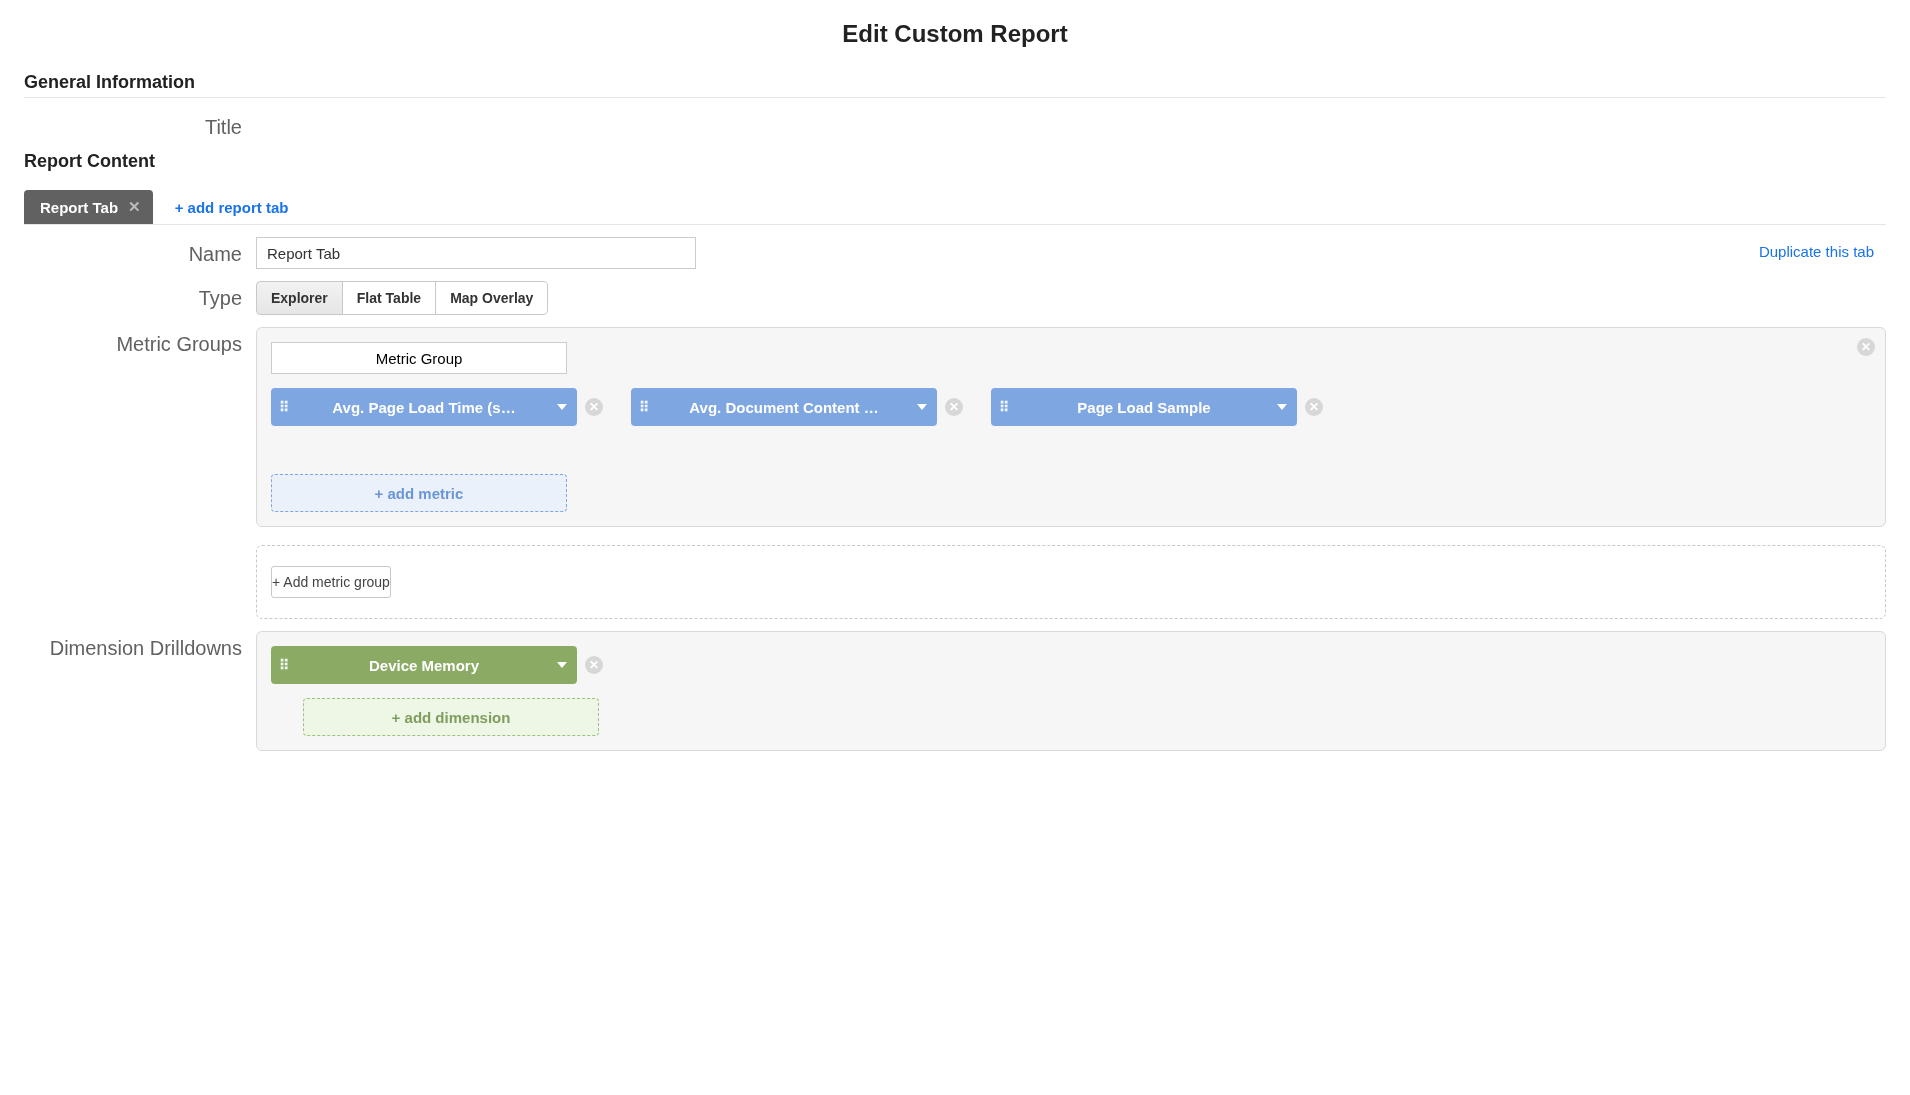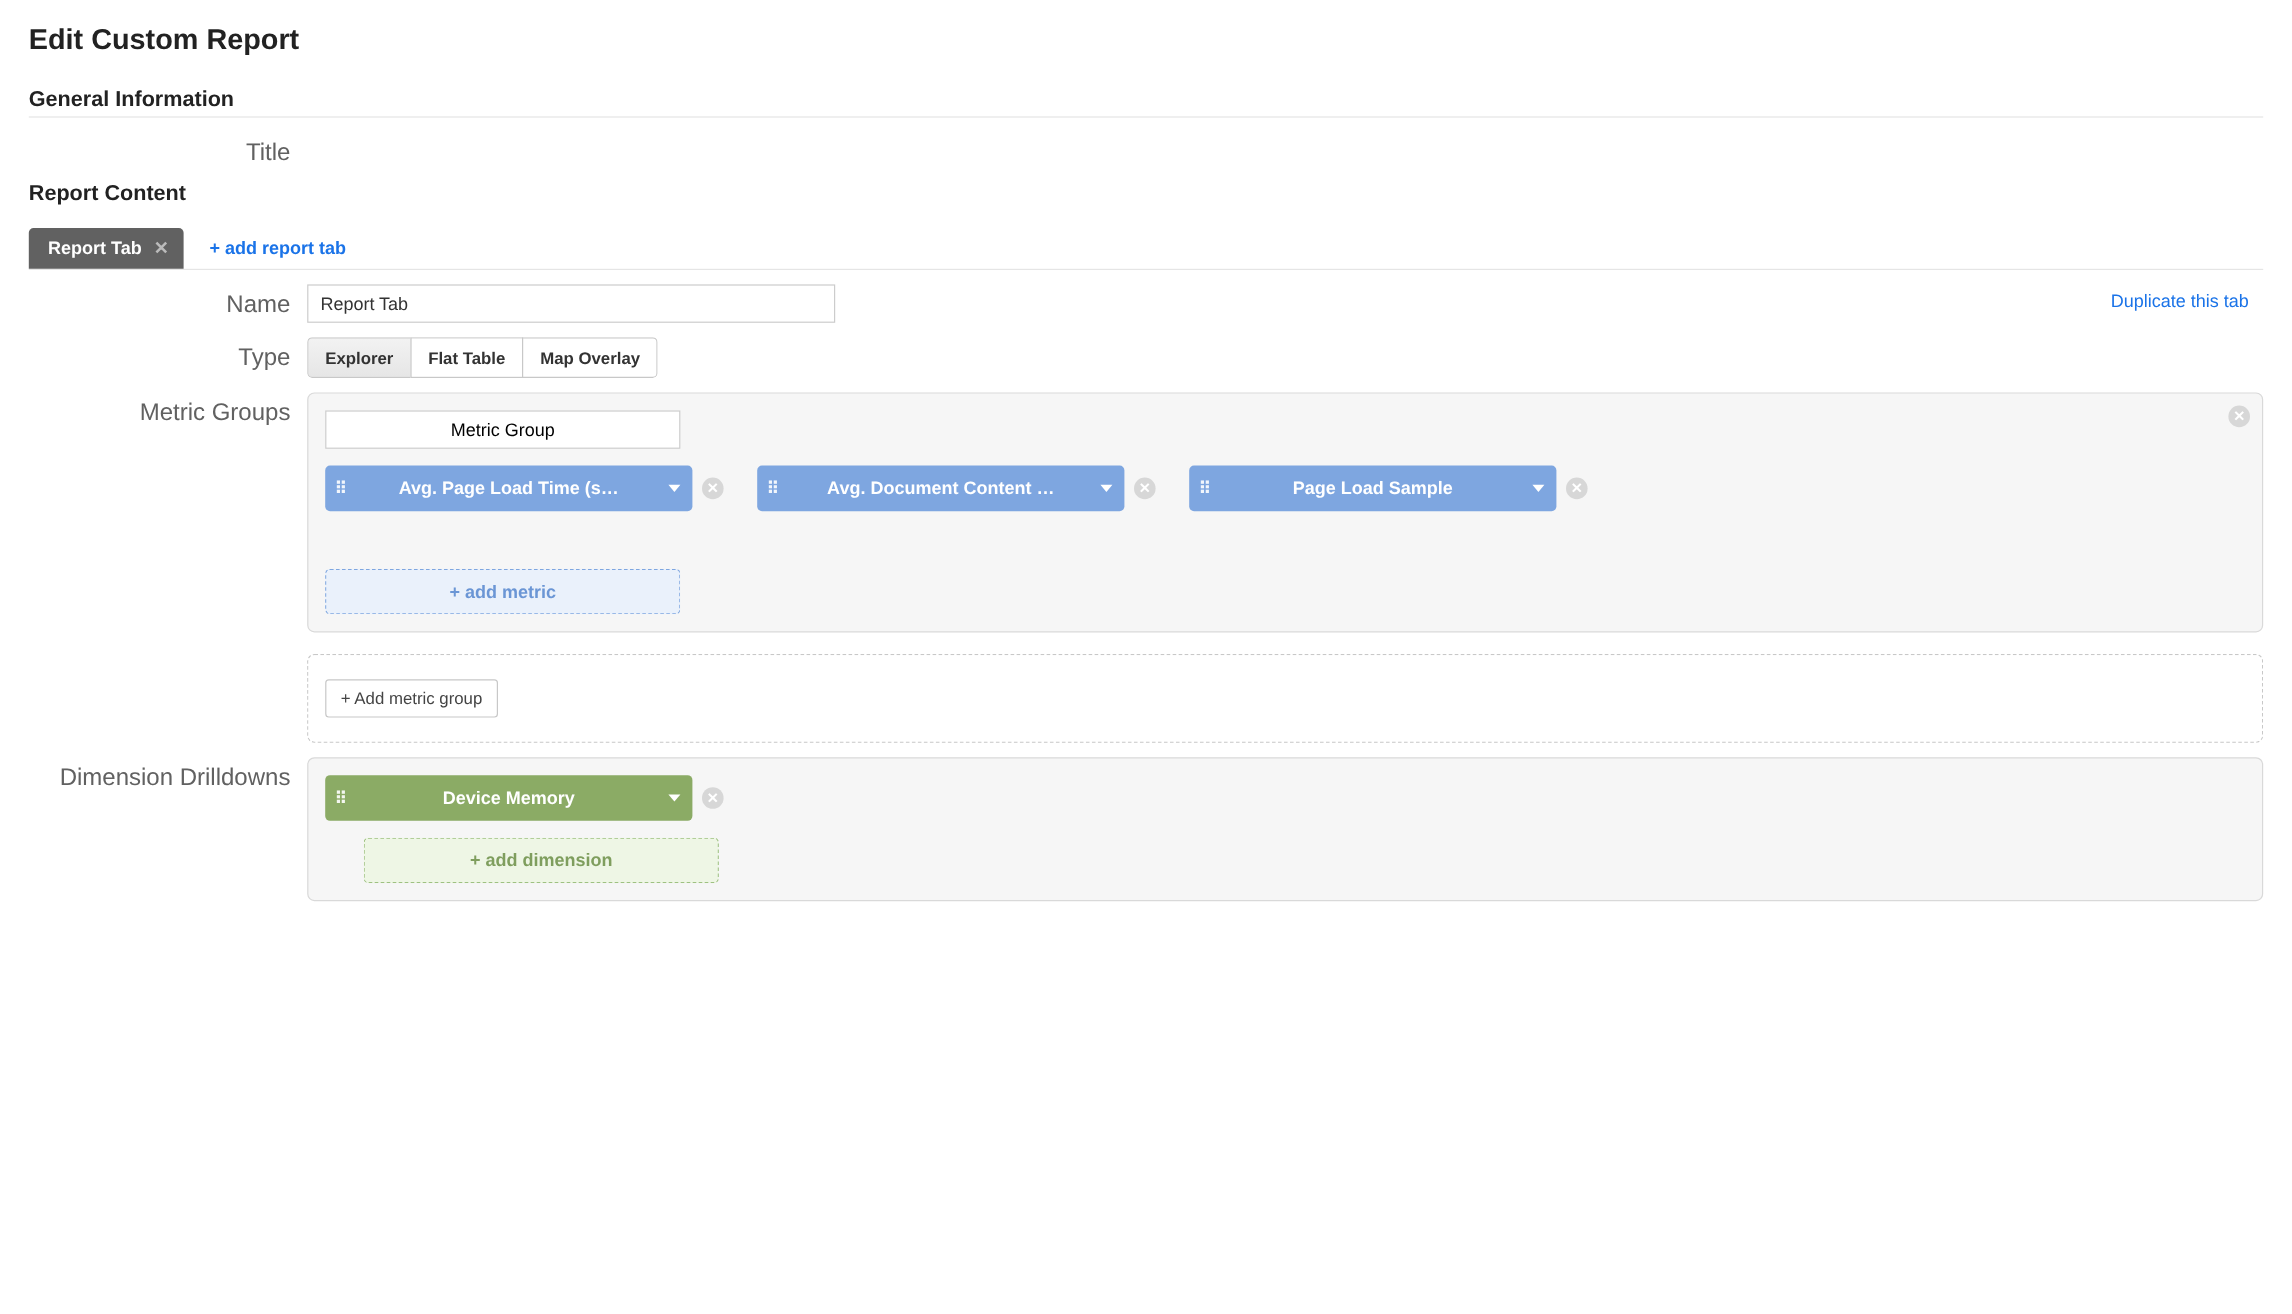--- a/index.html
+++ b/index.html
@@ -9,20 +9,21 @@
     font-family: Arial, Helvetica, sans-serif;
     font-size: 14px;
     color: #333;
     background: #fff;
   }
   h1.page-title {
     font-size: 24px;
     font-weight: bold;
     margin: 0 0 24px 0;
     color: #222;
+    text-align: center;
   }
   h2.section-title {
     font-size: 18px;
     font-weight: bold;
     margin: 0 0 6px 0;
     color: #222;
     border-bottom: 1px solid #e5e5e5;
     padding-bottom: 4px;
   }
   .row {
@@ -185,21 +186,21 @@
     width: 296px; height: 38px; border-radius: 4px;
     display:flex; align-items:center; justify-content:center;
     font-weight: bold; font-size: 15px; cursor: pointer;
   }
   .add-chip.blue { border:1px dashed #7ea6e0; background:#eaf1fb; color:#6b96d5; }
   .add-chip.green { border:1px dashed #9ec181; background:#eef6e5; color:#7f9e5e; }
   .add-group-btn {
     border: 1px solid #c8c8c8;
     background: #fff;
     border-radius: 3px;
-    padding: 7px 12px;
+    padding: 7px 0;
     font-size: 14px;
     color: #444;
     cursor: pointer;
   }
   .dim-indent { display:block; margin-top:14px; margin-left: 32px; }
 </style>
 </head>
 <body>
 
 <h1 class="page-title">Edit Custom Report</h1>

